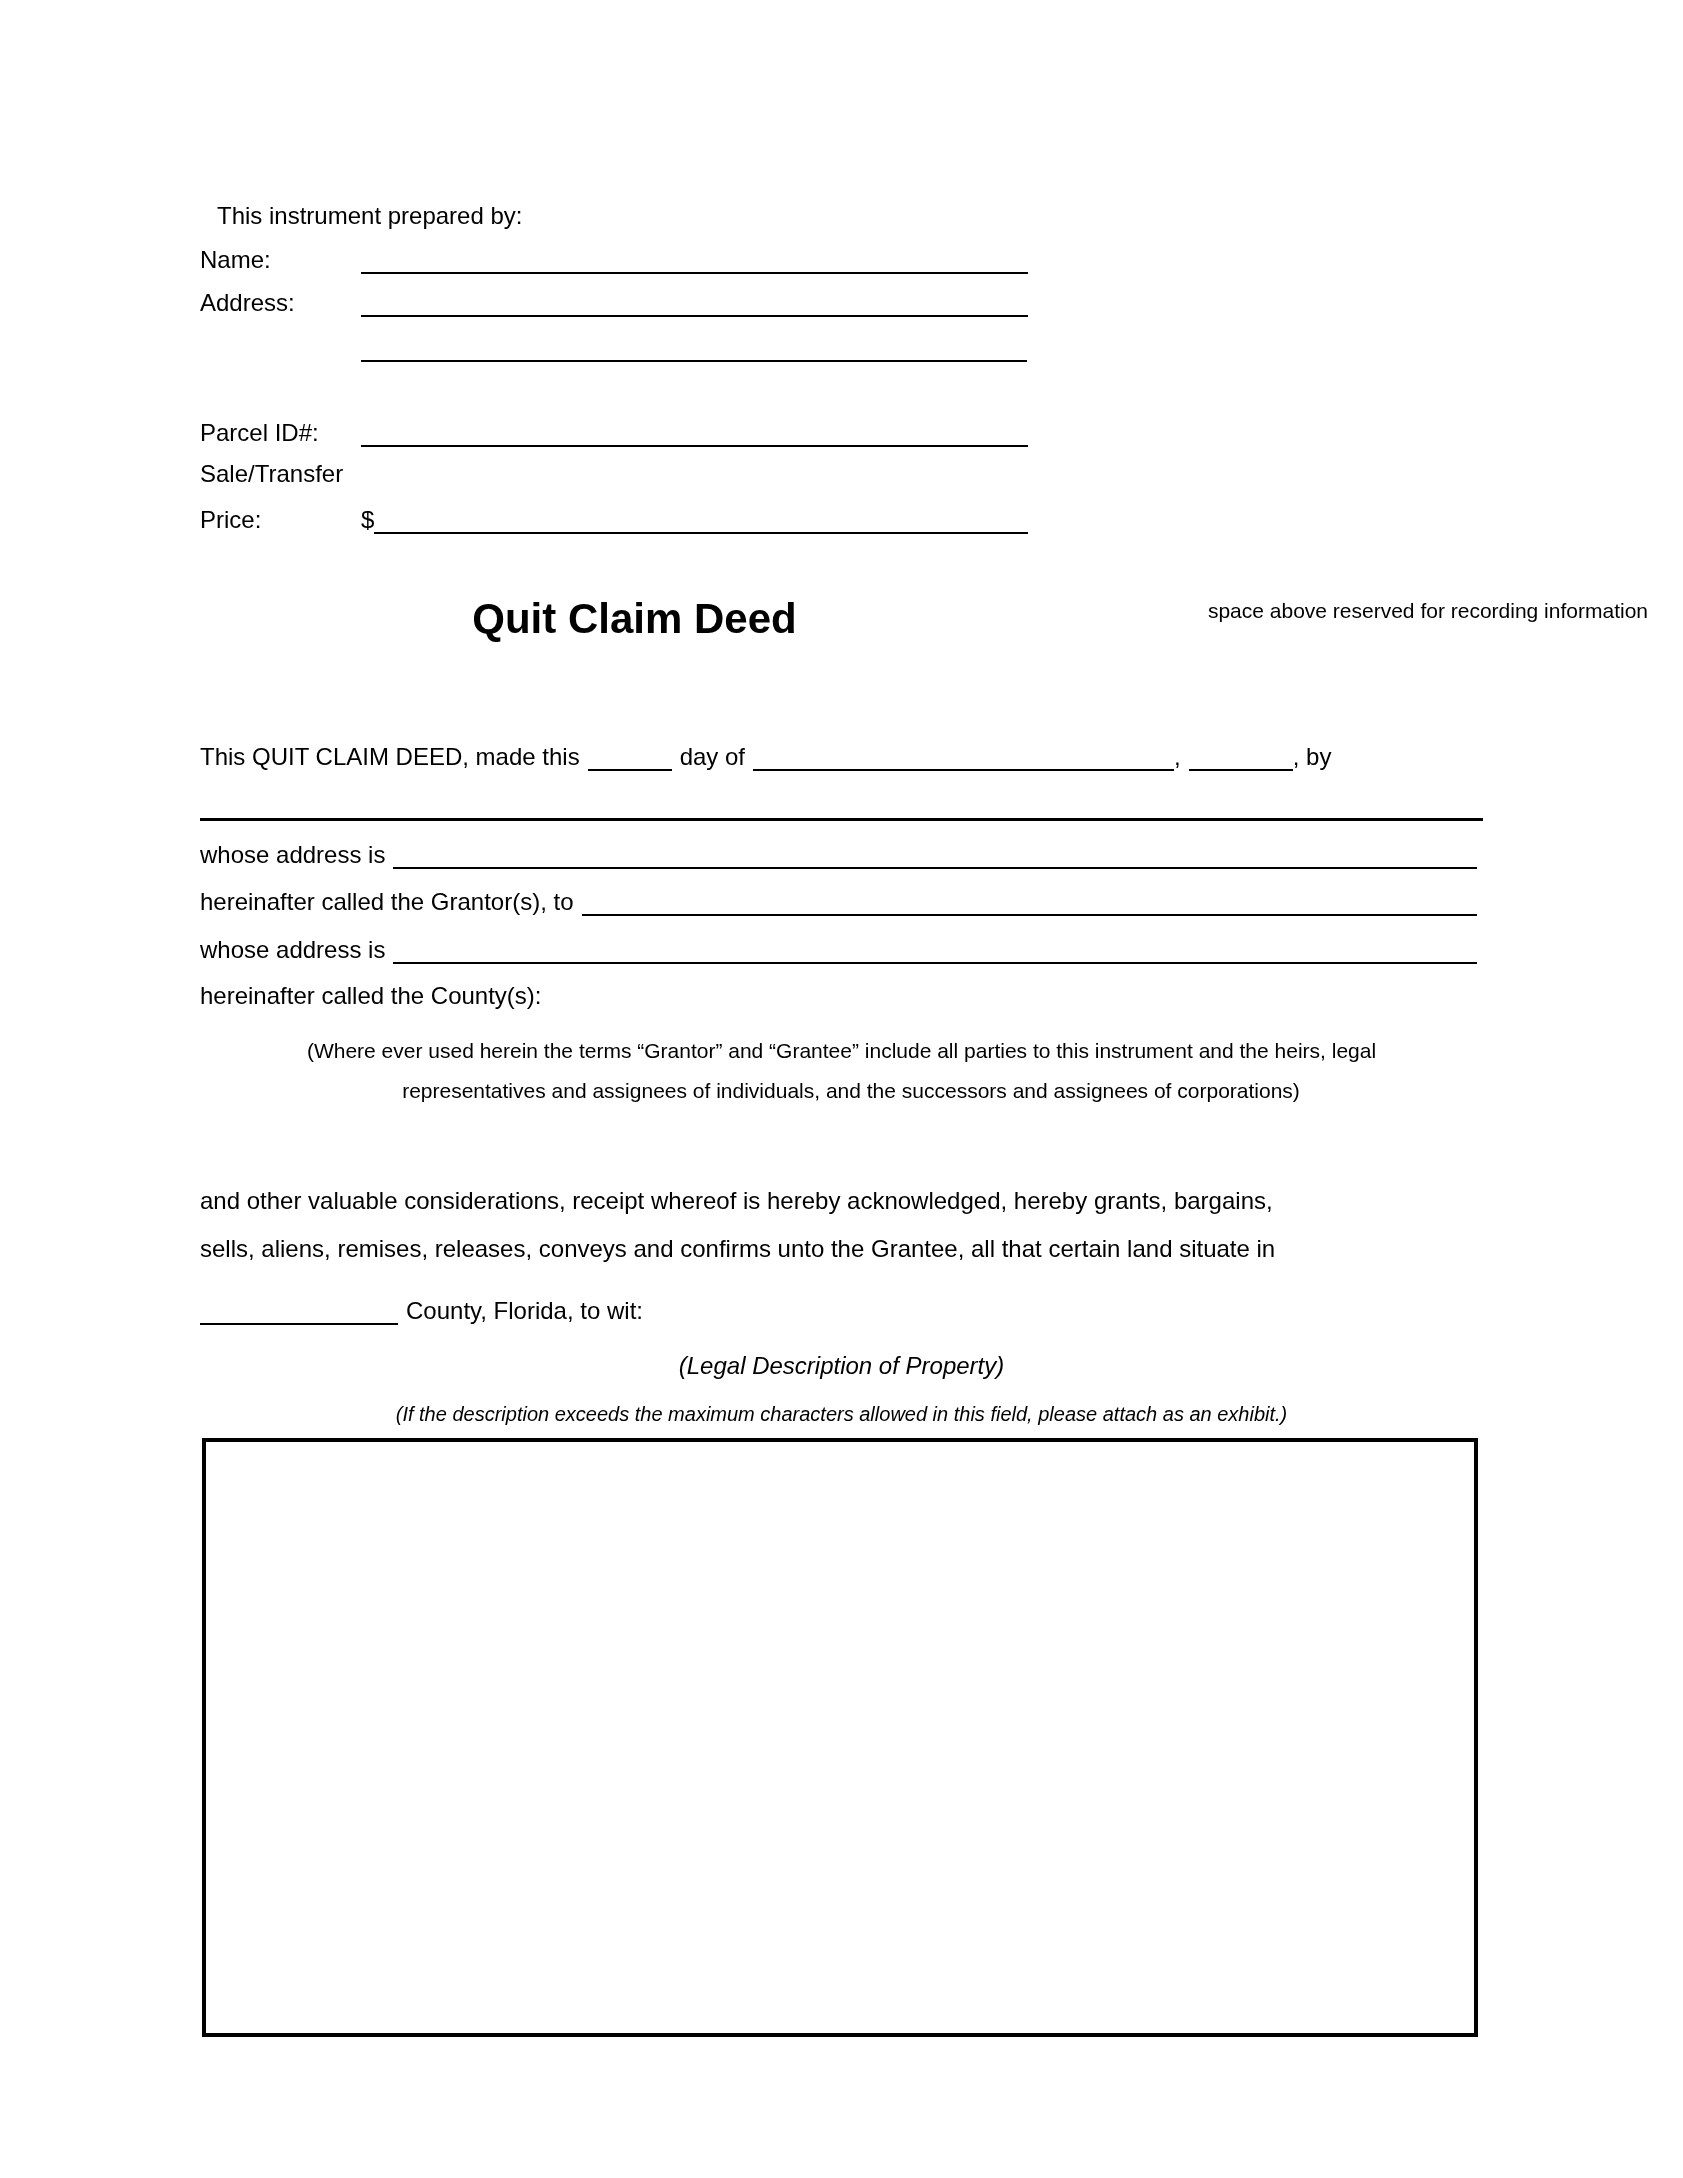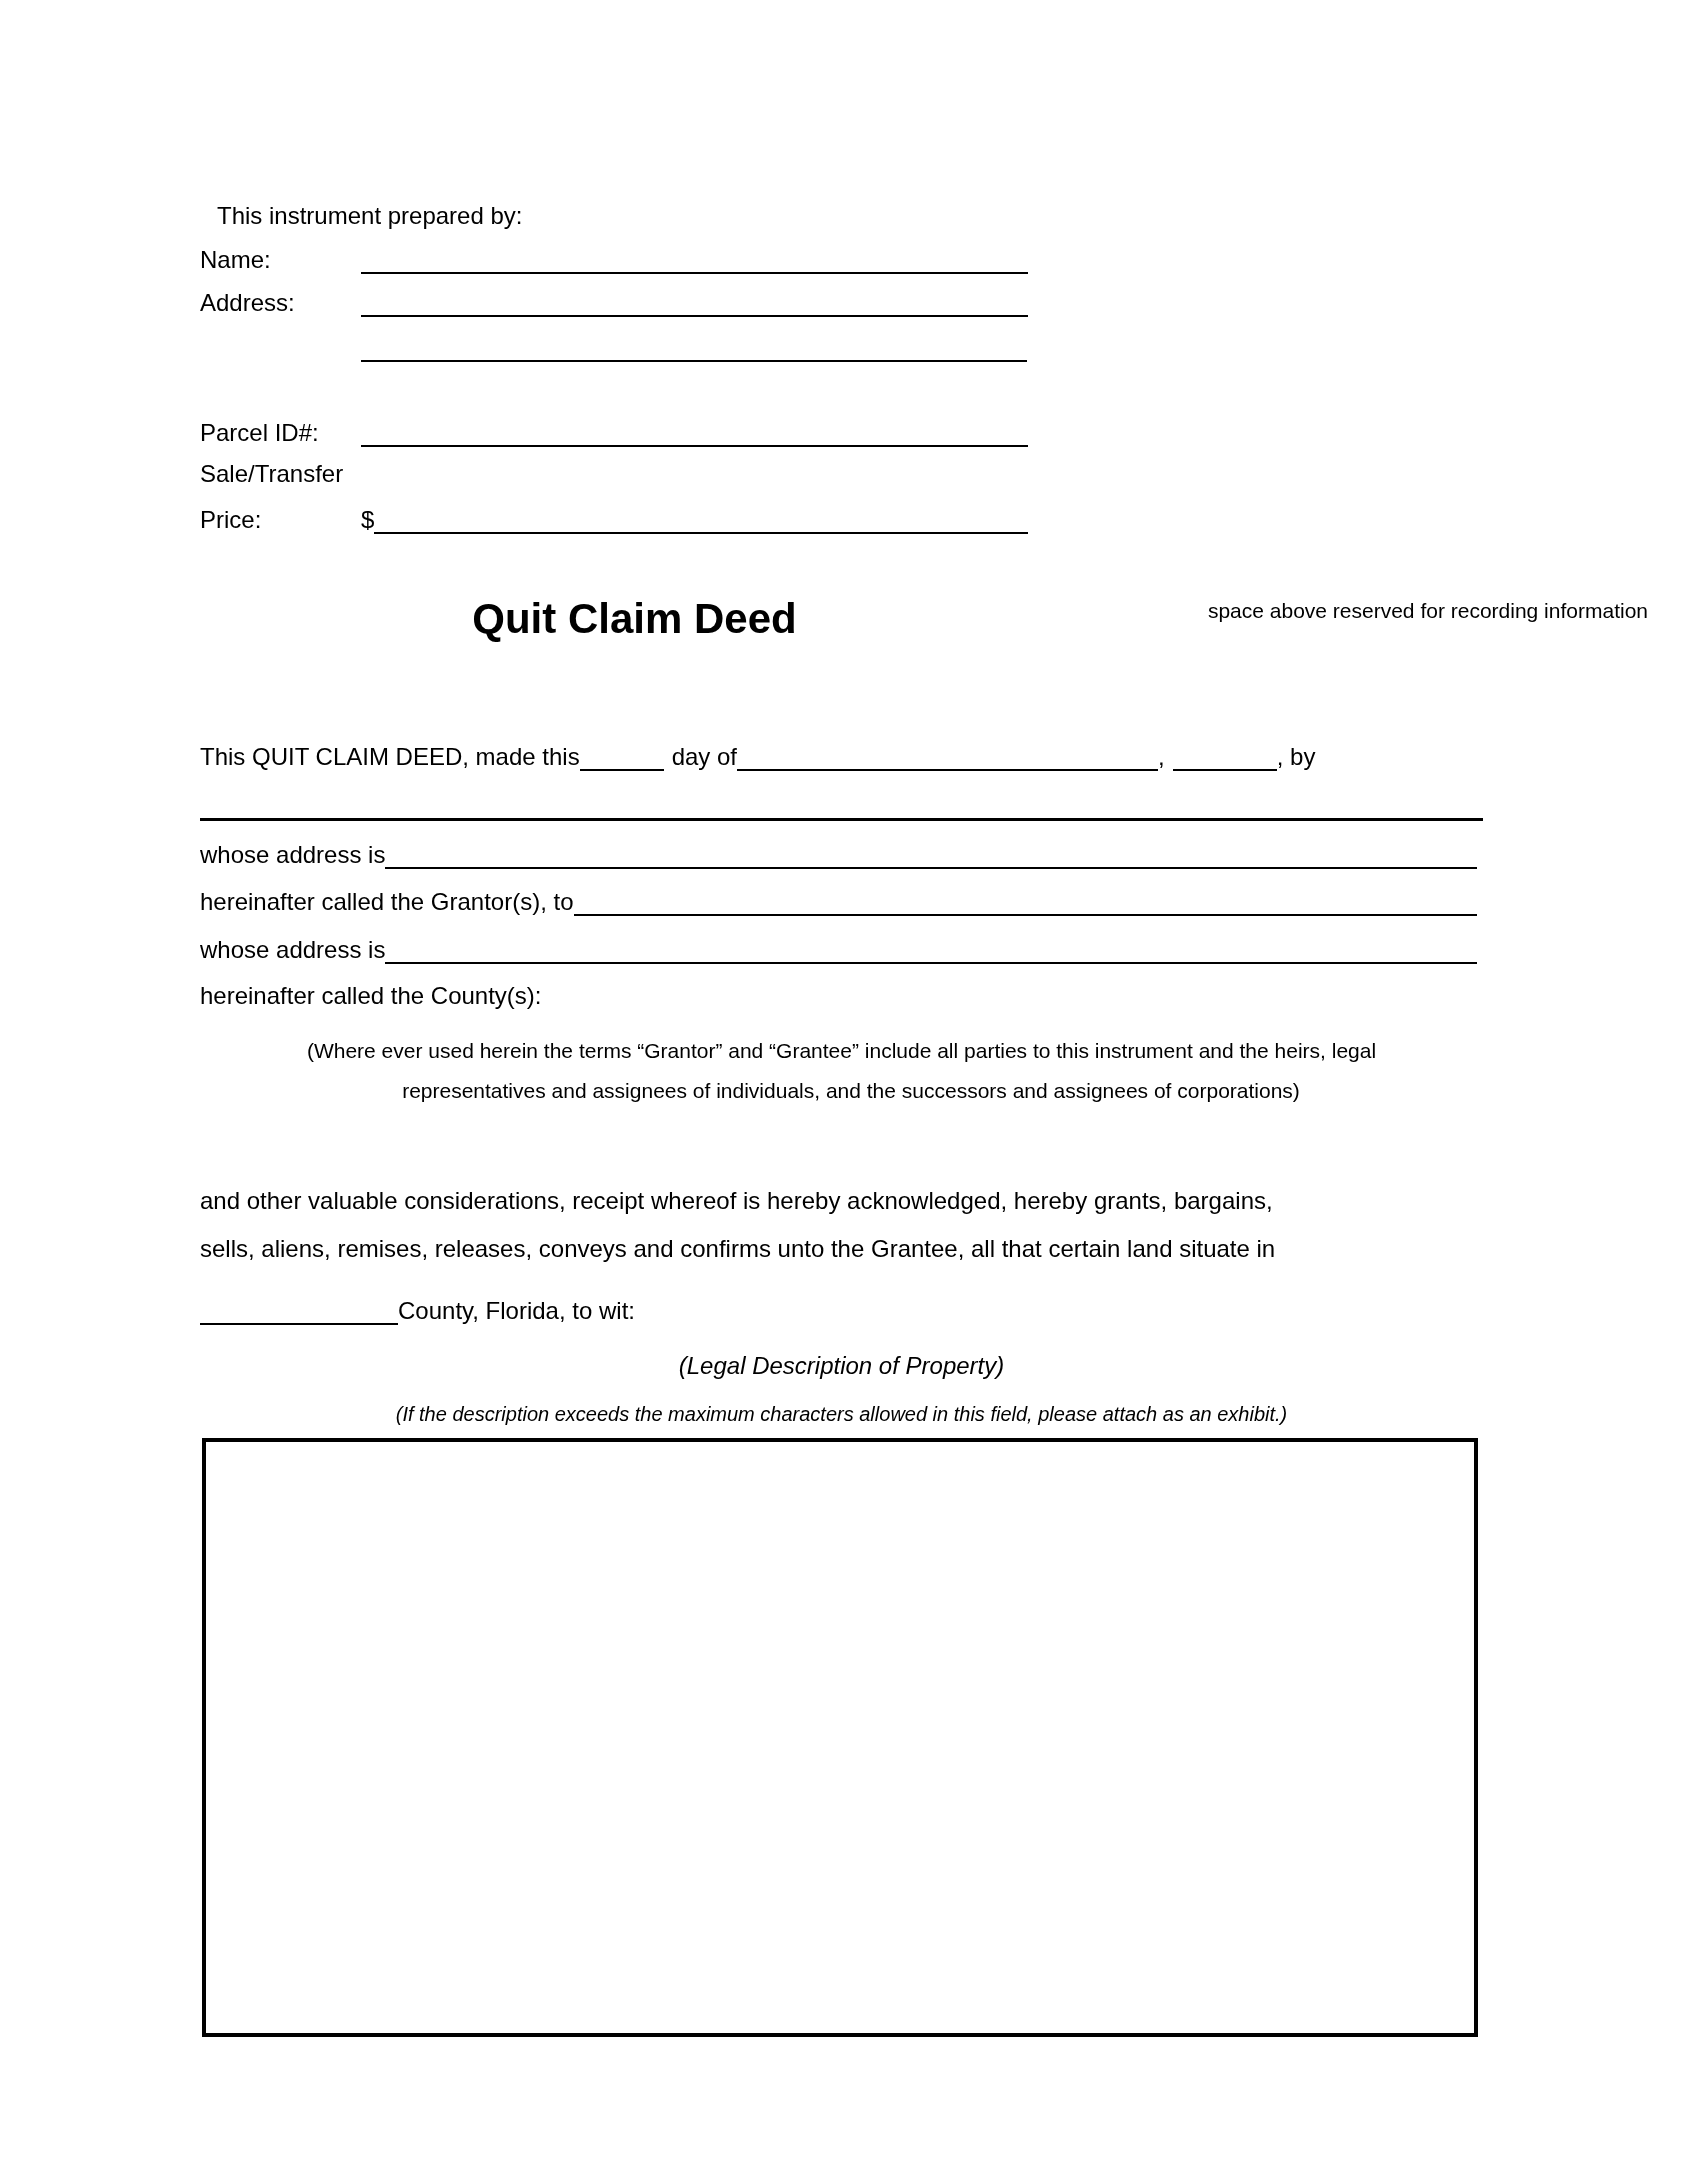--- a/index.html
+++ b/index.html
@@ -38,21 +38,21 @@
   .small { font-size: 21px; line-height: 1.2; white-space: nowrap; }
   .center { text-align: center; }
   .italic { font-style: italic; }
   .legal-heading { font-size: 24px; line-height: 1.2; }
   .legal-note { font-size: 20px; line-height: 1.2; }
   .desc-box {
     position: absolute;
     border: 4px solid #000000;
     background: #ffffff;
   }
-  .gapL { }
+  .gapL { margin-left: 8px; }
   .gapR { margin-right: 8px; }
 </style>
 </head>
 <body>
 
 <div class="page">
 
   <div class="abs txt" style="left:200px; top:203px;margin-left:17px;">This instrument prepared by:</div>
 
   <div class="row" style="left:200px; top:244px; width:828px; height:30px;">

